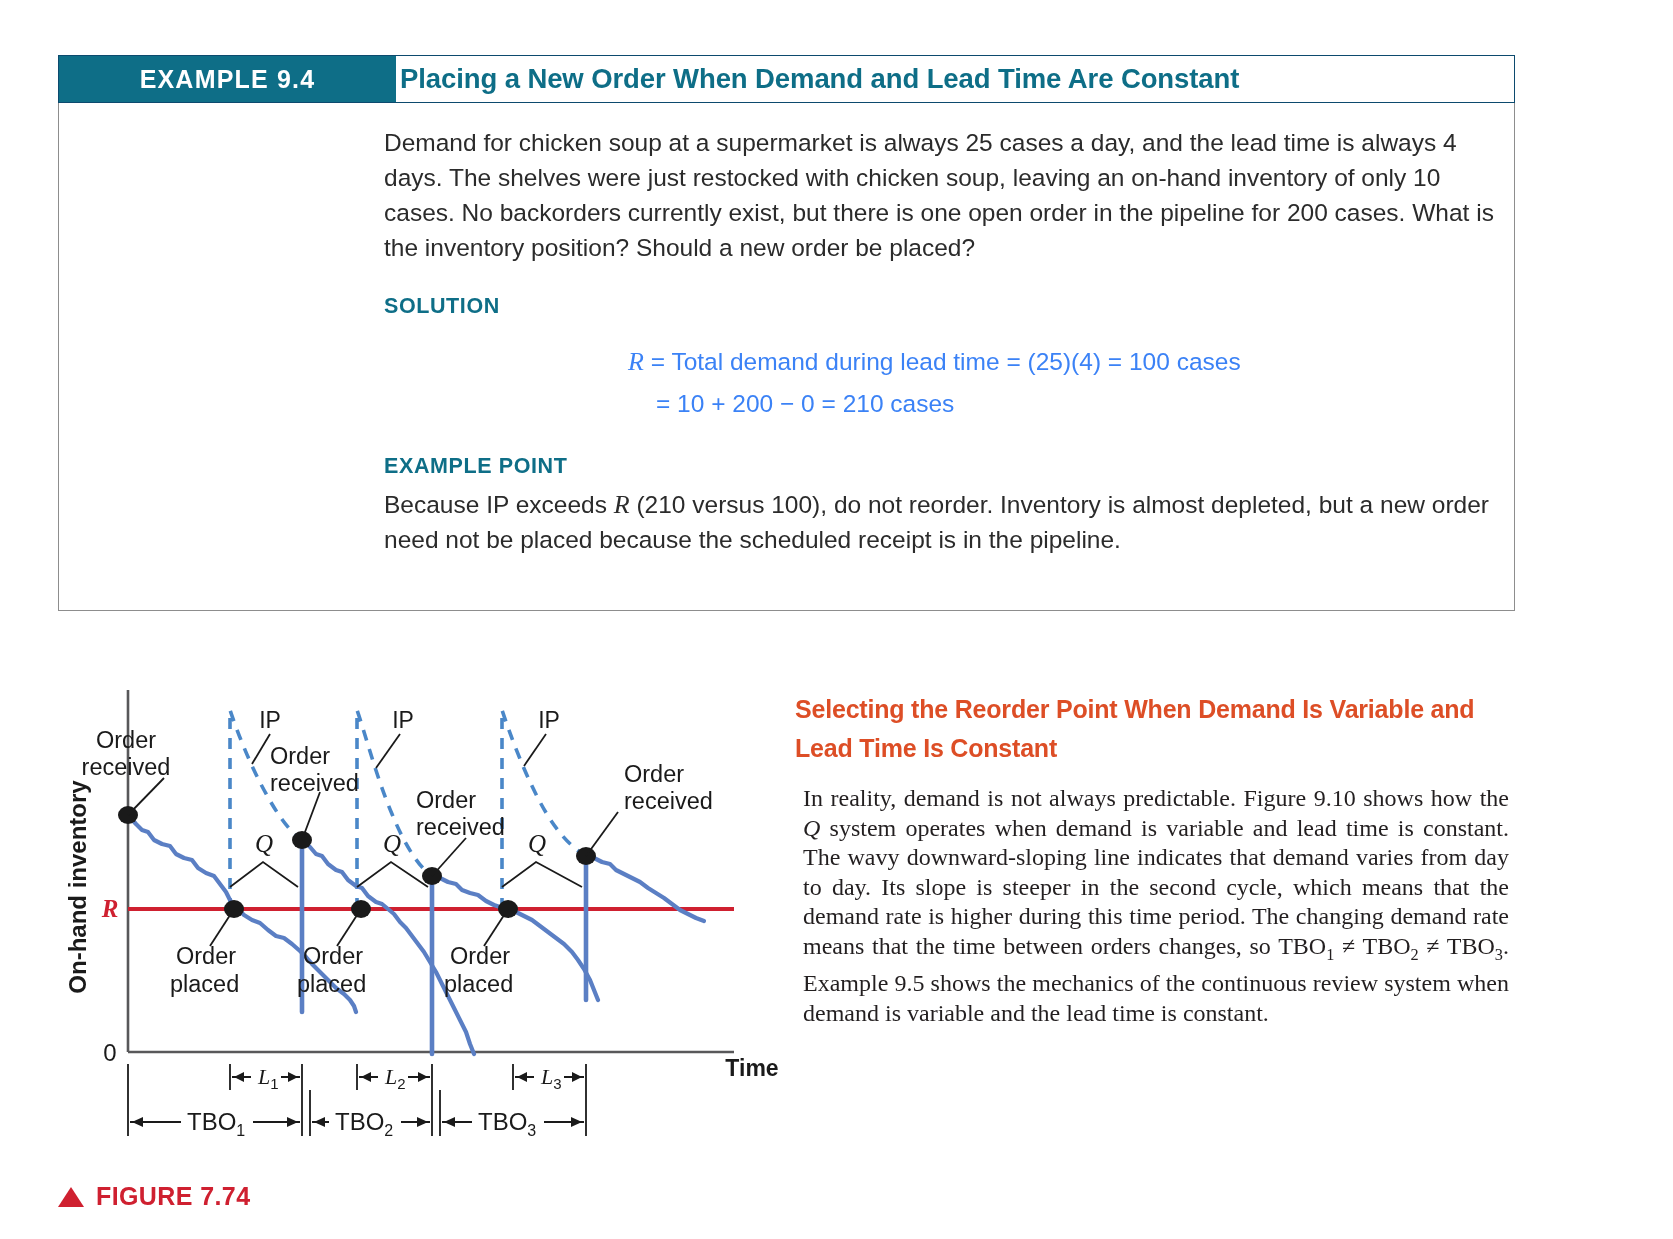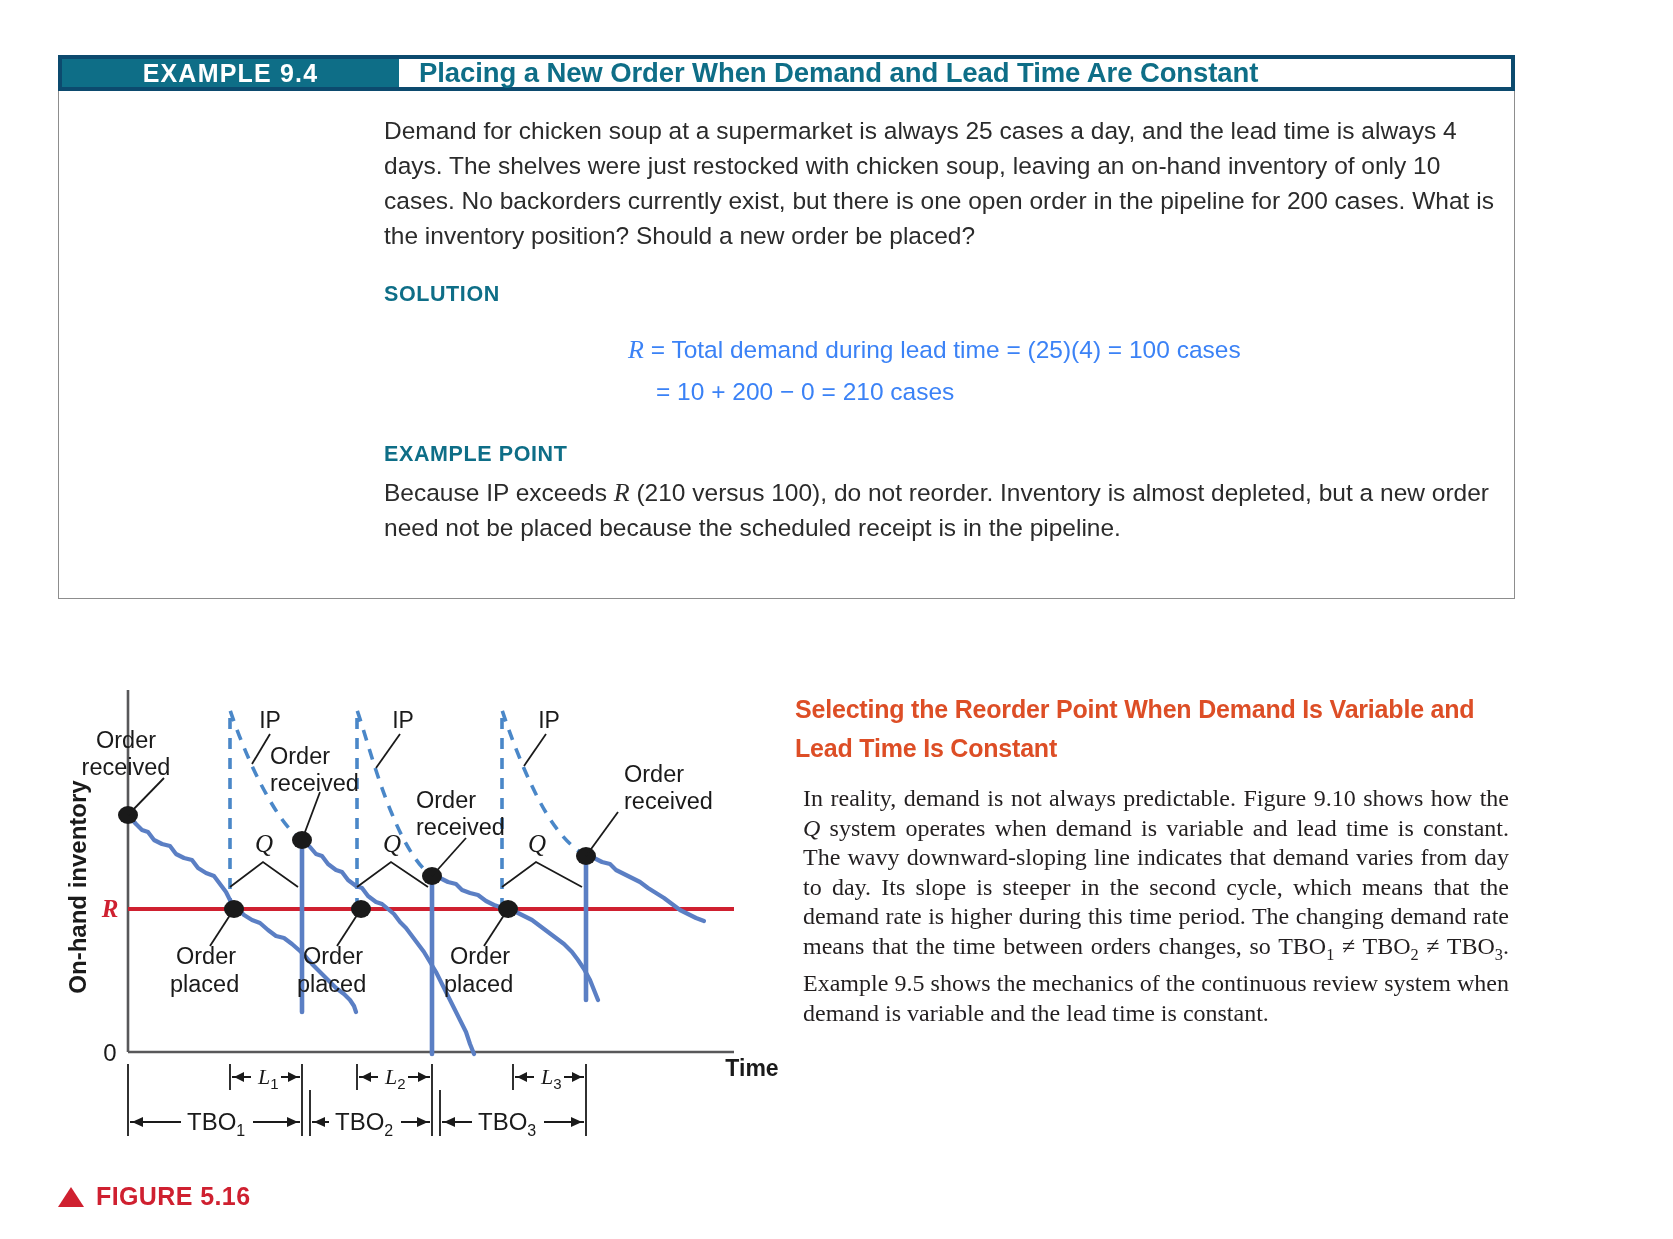--- a/index.html
+++ b/index.html
@@ -11,39 +11,39 @@
     position:relative;
     overflow:hidden;
   }
 
   
   #example-box{
     position:absolute;left:58px;top:55px;width:1457px;height:560px;
     box-sizing:border-box;
   }
   #example-header{
-    position:relative;height:36px;
-    border:4px solid #0c4a6e;
+    position:relative;height:48px;
+    border:1px solid #0c4a6e;
     box-sizing:border-box;
     background:#ffffff;
     display:flex;align-items:stretch;
   }
   #example-tag{
     width:337px;
     background:#0e6e87;
     color:#ffffff;
     display:flex;align-items:center;justify-content:center;
     font-weight:bold;
     font-size:25px;
     letter-spacing:1.2px;
   }
   #example-title{
     flex:1;
     display:flex;align-items:center;
-    padding-left:20px;
+    padding-left:4px;
     color:#0e6e87;
     font-weight:bold;
     font-size:27.5px;
     letter-spacing:-0.1px;
   }
   #example-body{
     position:relative;
     border:1px solid #8d8d8d;
     border-top:none;
     box-sizing:border-box;
@@ -339,14 +339,14 @@
   </svg>
 </div>
 
 <div id="right-col">
   <h2 id="right-heading">Selecting the Reorder Point When Demand Is Variable and Lead Time Is Constant</h2>
   <p id="right-body"><span>In reality, demand is not always predictable. Figure 9.10 shows how the </span><span class="serif-ital">Q</span><span> system operates when demand is variable and lead time is constant. The wavy downward-sloping line indicates that demand varies from day to day. Its slope is steeper in the second cycle, which means that the demand rate is higher during this time period. The changing demand rate means that the time between orders changes, so TBO</span><sub>1</sub><span> ≠ TBO</span><sub>2</sub><span> ≠ TBO</span><sub>3</sub><span>. Example 9.5 shows the mechanics of the continuous review system when demand is variable and the lead time is constant.</span></p>
 </div>
 
 <div id="figure-caption">
   <span id="caption-triangle"></span>
-  <span>FIGURE 5.16</span>
+  <span>FIGURE 7.74</span>
 </div>
 
 </body></html>

